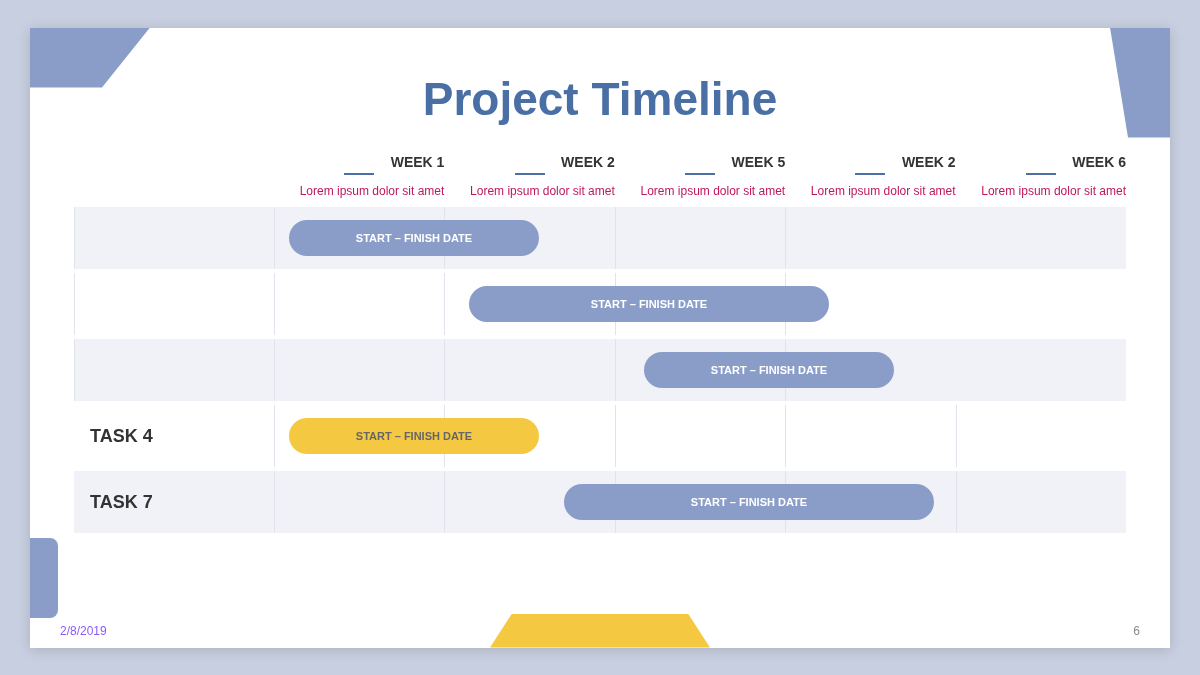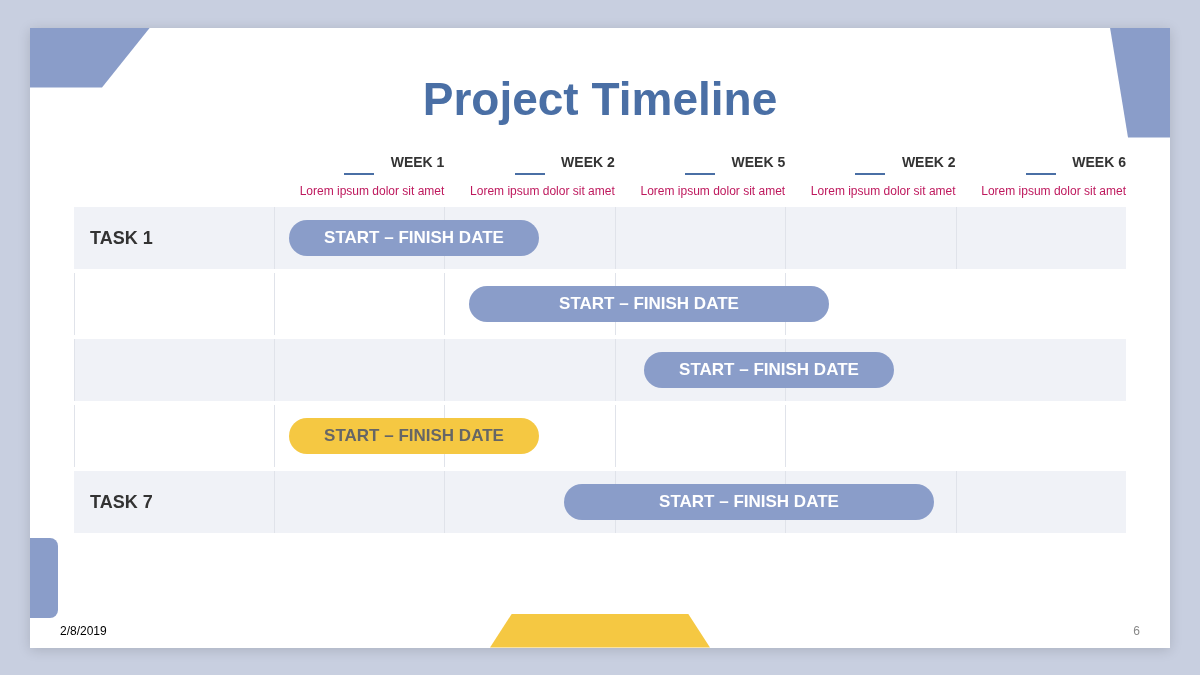--- a/index.html
+++ b/index.html
@@ -54,21 +54,21 @@
       bottom: 0; left: 0; right: 0;
       height: 34px;
       display: flex;
       align-items: center;
       justify-content: space-between;
       padding: 0 30px;
     }
 
     .footer-date {
       font-size: 12px;
-      color: #000000;
+      color: #8b5cf6;
     }
 
     .footer-trapezoid {
       position: absolute;
       bottom: 0;
       left: 50%;
       transform: translateX(-50%);
       width: 220px;
       height: 34px;
       background: #f5c842;
@@ -183,21 +183,21 @@
 
     .gantt-bar-abs {
       position: absolute;
       top: 50%;
       transform: translateY(-50%);
       border-radius: 30px;
       display: flex;
       align-items: center;
       justify-content: center;
       font-weight: 700;
-      font-size: 17px;
+      font-size: 11px;
       color: #fff;
       white-space: nowrap;
       height: 36px;
     }
 
     .gantt-bar-abs.blue {
       background: #8a9dc9;
     }
 
     .gantt-bar-abs.yellow {
@@ -249,21 +249,20 @@
 
         <div class="week-header">
           <span class="week-label">WEEK 6</span>
           <div class="week-underline"></div>
           <span class="week-desc">Lorem ipsum dolor sit amet</span>
         </div>
       </div>
 
       <div class="task-row-wrapper">
         <div class="task-grid shaded">
-          <div class="task-name">TASK 1</div>
           <div class="cell"></div>
           <div class="cell"></div>
           <div class="cell"></div>
           <div class="cell"></div>
           <div class="cell"></div>
         </div>
         <div class="bar-overlay">
 
           <div class="gantt-bar-abs blue" style="left: 215px; width: 250px;">
             <span>START – FINISH DATE</span>
@@ -298,20 +297,21 @@
         <div class="bar-overlay">
 
           <div class="gantt-bar-abs blue" style="left: 570px; width: 250px;">
             <span>START – FINISH DATE</span>
           </div>
         </div>
       </div>
 
       <div class="task-row-wrapper">
         <div class="task-grid">
+          <div class="task-name">TASK 4</div>
           <div class="cell"></div>
           <div class="cell"></div>
           <div class="cell"></div>
           <div class="cell"></div>
           <div class="cell"></div>
         </div>
         <div class="bar-overlay">
 
           <div class="gantt-bar-abs yellow" style="left: 215px; width: 250px;">
             <span>START – FINISH DATE</span>

